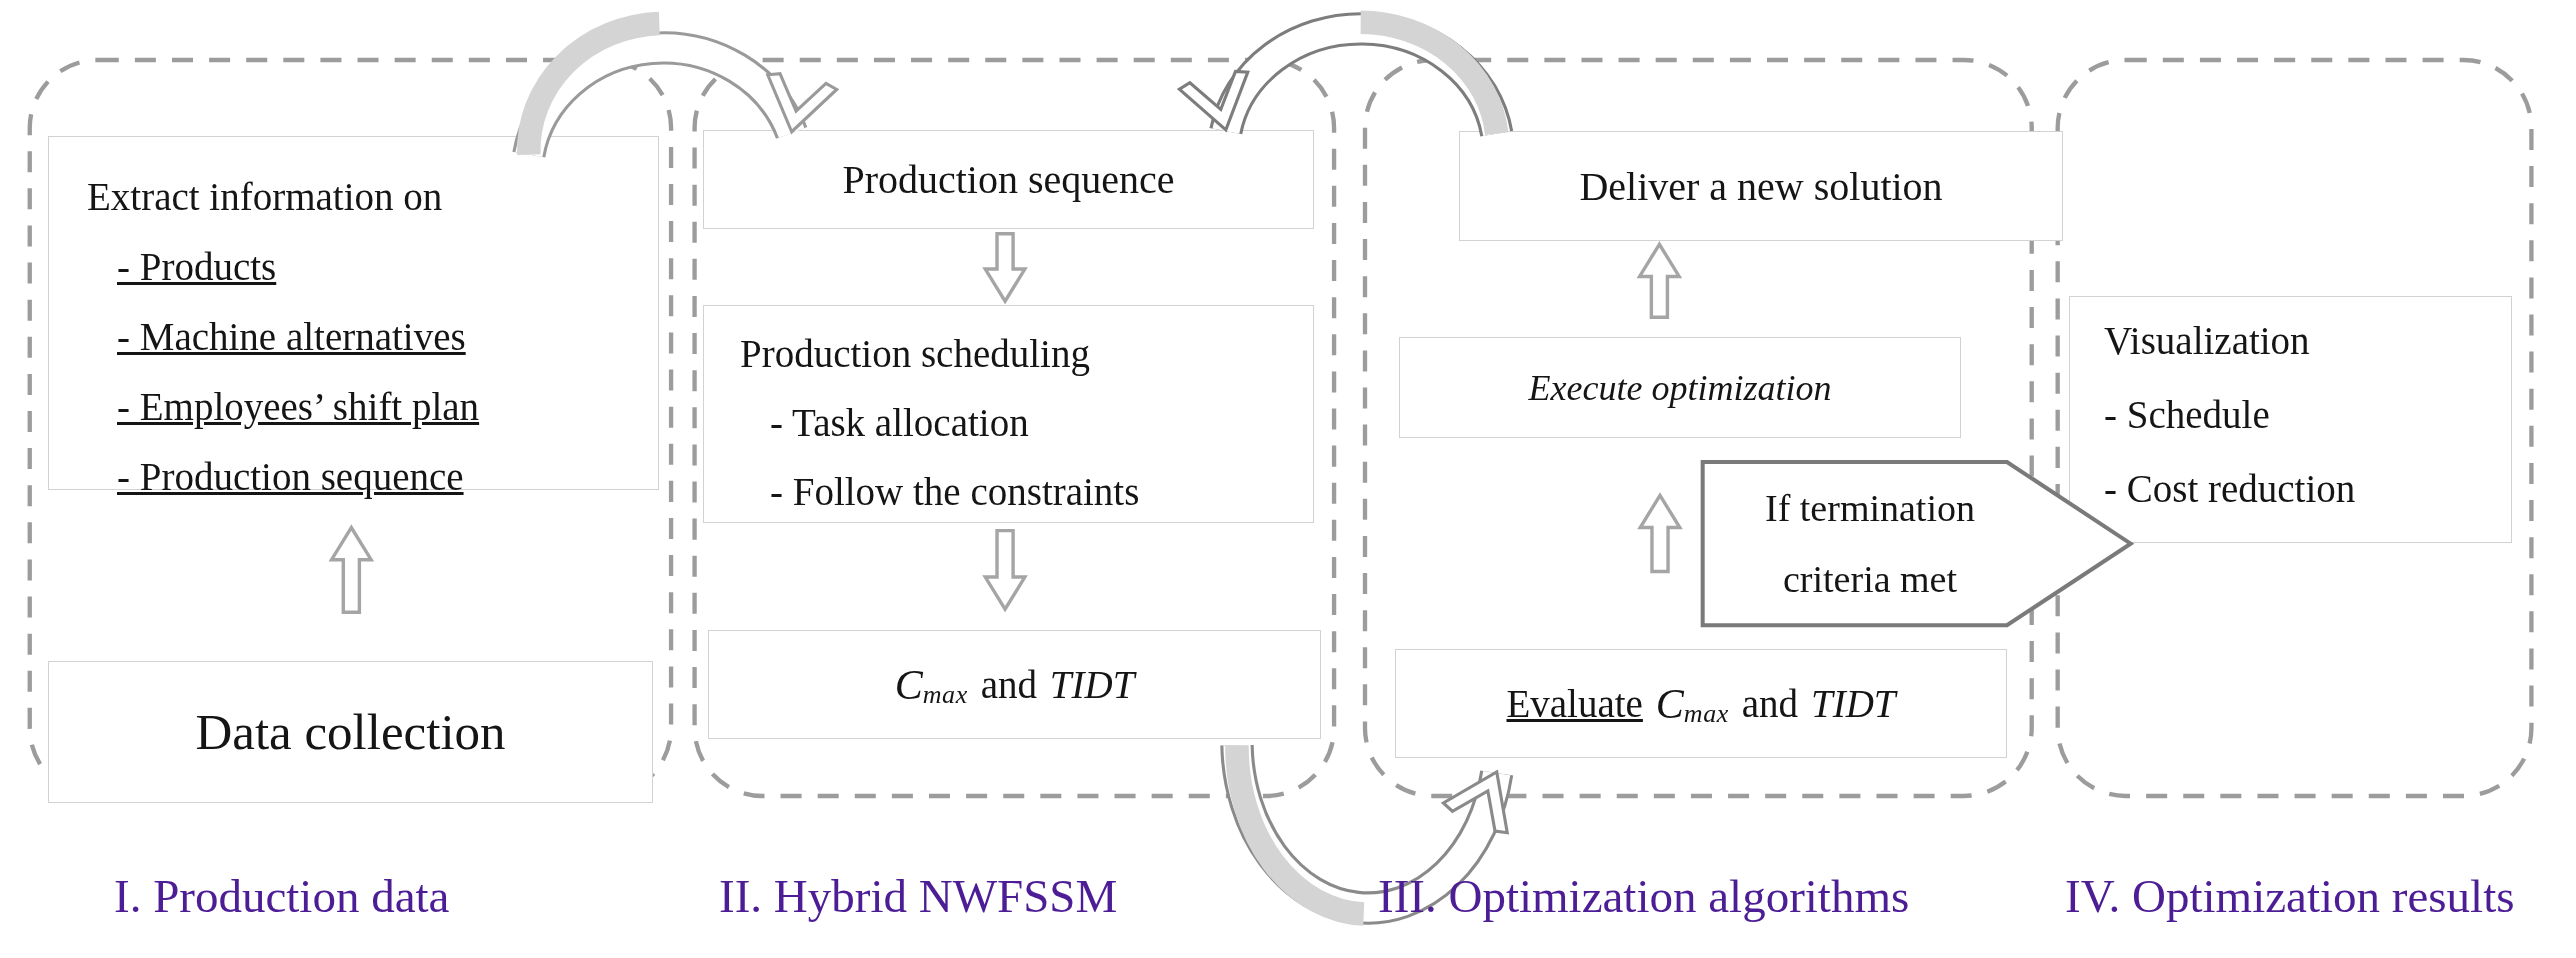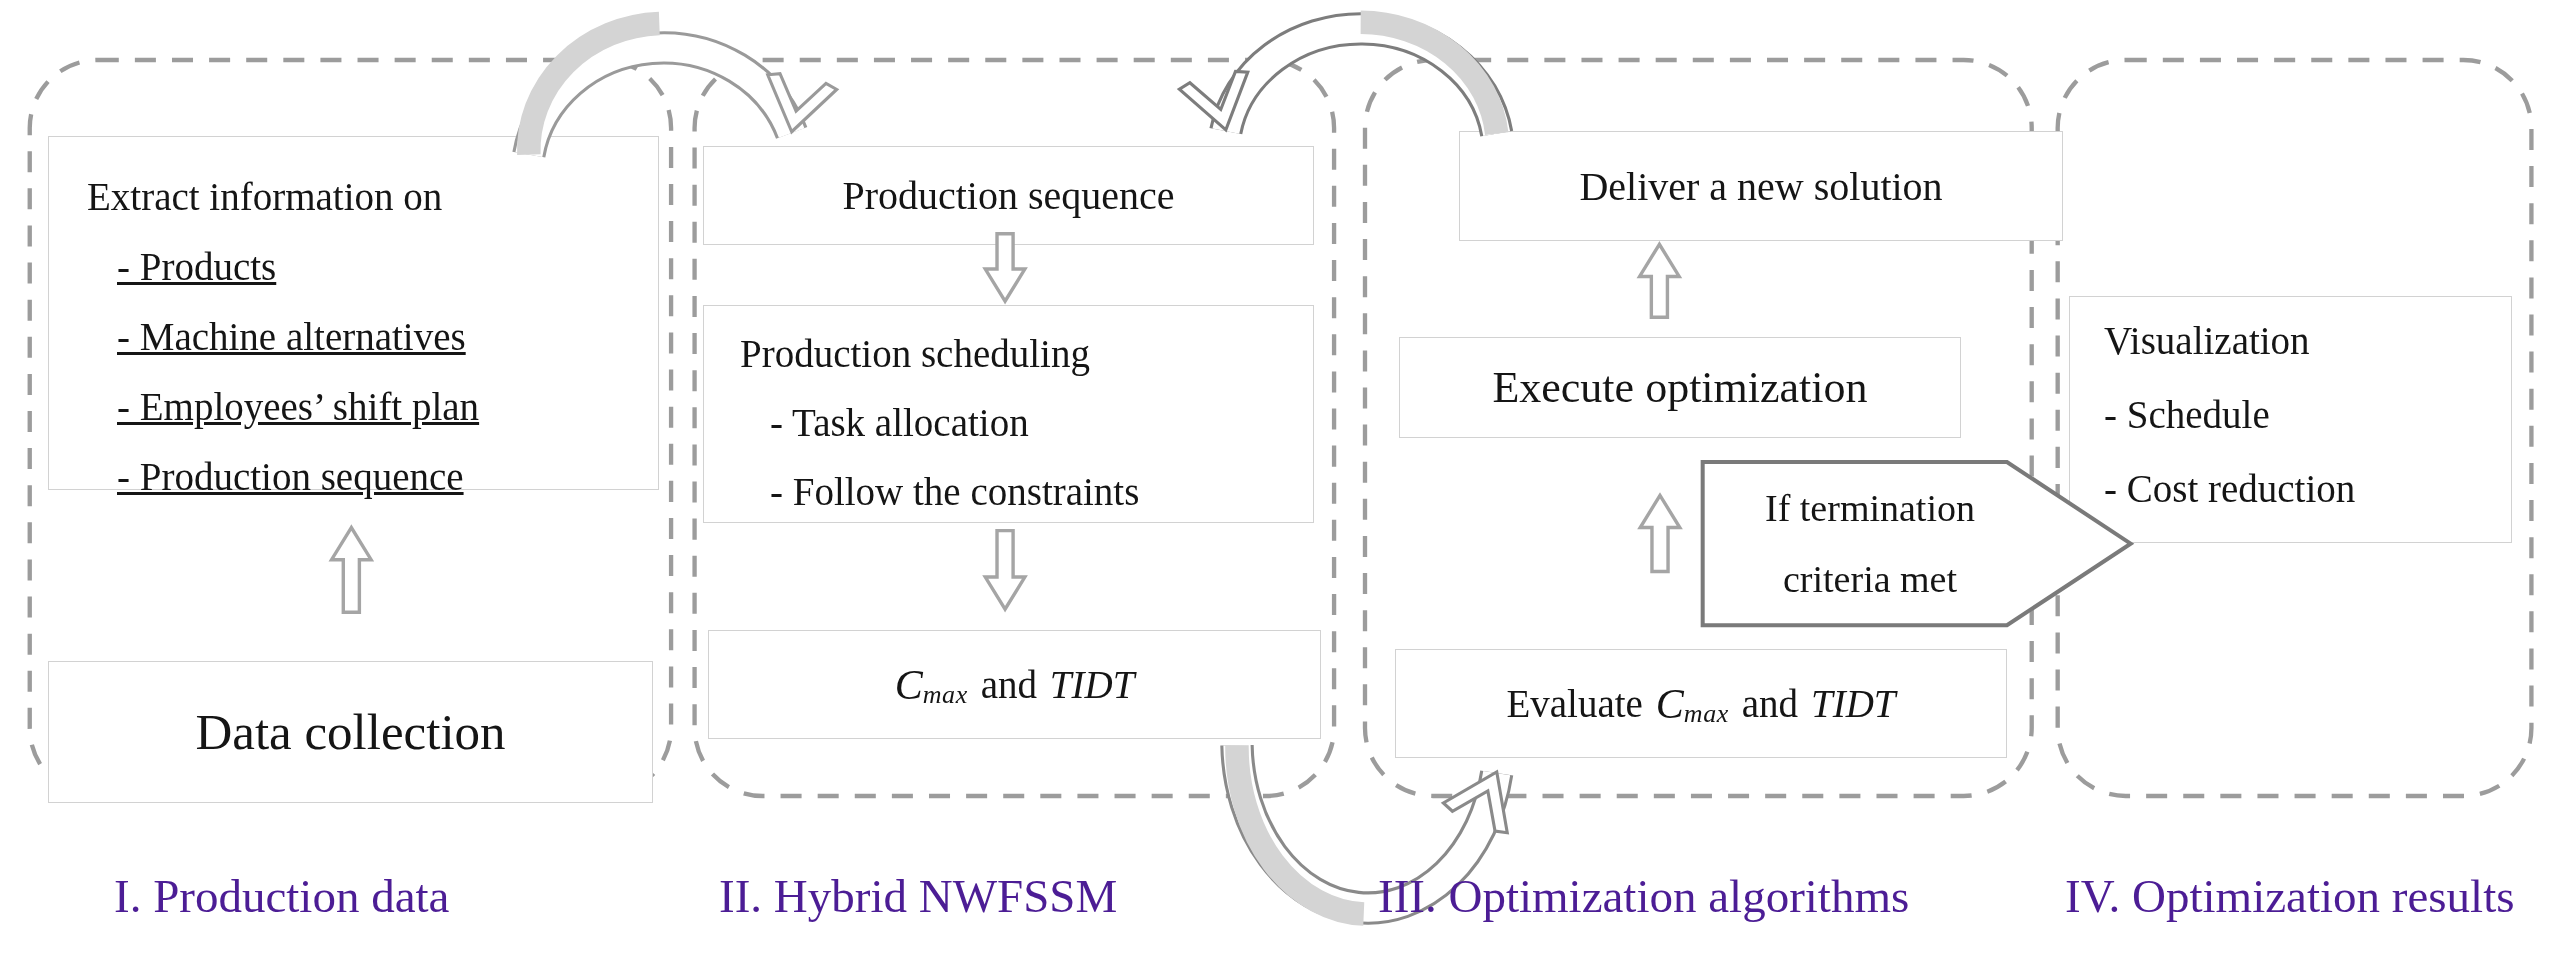--- a/index.html
+++ b/index.html
@@ -7,38 +7,38 @@
        font-family:"Liberation Serif","DejaVu Serif",serif;color:#151515;}
   .layer{position:absolute;left:0;top:0;width:2576px;height:958px;pointer-events:none;}
   .box{position:absolute;background:#ffffff;border:1.9px solid #d2d2d2;box-sizing:border-box;}
   .center{display:flex;align-items:center;justify-content:center;text-align:center;}
   .box .title,.box .item{white-space:nowrap;}
   
   #extract-box{left:48px;top:136px;width:611px;height:354px;padding:25px 0 0 38px;font-size:39px;line-height:70px;}
   #extract-box .item{padding-left:30px;text-decoration:underline;}
   #data-box{left:48px;top:661px;width:605px;height:142px;font-size:51px;}
   
-  #seq-box{left:703px;top:130px;width:611px;height:99px;font-size:40px;margin-top:16px;}
+  #seq-box{left:703px;top:130px;width:611px;height:99px;font-size:40px;}
   #sched-box{left:703px;top:305px;width:611px;height:218px;padding:13px 0 0 36px;font-size:39px;line-height:69px;}
   #sched-box .item{padding-left:30px;}
   #cmax-box{left:708px;top:630px;width:613px;height:109px;font-size:39px;}
   
   #deliver-box{left:1459px;top:131px;width:604px;height:110px;font-size:40px;}
-  #execute-box{left:1399px;top:337px;width:562px;height:101px;font-size:44px;}
+  #execute-box{left:1399px;top:337px;width:562px;height:101px;font-size:36px;font-style:italic;}
   #evaluate-box{left:1395px;top:649px;width:612px;height:109px;font-size:39px;}
   #pentagon-text{position:absolute;left:1703px;top:462px;width:304px;height:163px;
       display:flex;flex-direction:column;align-items:center;justify-content:center;
       font-size:38px;line-height:71px;padding-left:30px;box-sizing:border-box;background:transparent;}
   
   #vis-box{left:2069px;top:296px;width:443px;height:247px;padding:7px 0 0 34px;font-size:39px;line-height:74px;}
   
   .mi{font-style:italic;}
   .msub{font-style:italic;font-size:26px;display:inline-block;transform:translateY(10px);letter-spacing:0.6px;}
   .conj{margin:16px 0.33em;}
-  .pfx{margin-right:0.33em;}
+  .pfx{margin-right:0.33em;text-decoration:underline;}
   
   .sec-label{position:absolute;top:869px;font-size:47px;white-space:nowrap;color:#4c1d95;}
   #label-1{left:114px;} #label-2{left:719px;} #label-3{left:1378px;} #label-4{left:2065px;}
 </style>
 </head>
 <body>
 
 <svg class="layer" viewBox="0 0 4165 1549">
   <rect x="48" y="97" width="1037" height="1190" rx="110" fill="none" stroke="#9c9c9c" stroke-width="7" stroke-dasharray="34 26"></rect>
   <rect x="1123" y="97" width="1034" height="1190" rx="110" fill="none" stroke="#9c9c9c" stroke-width="7" stroke-dasharray="34 26"></rect>

